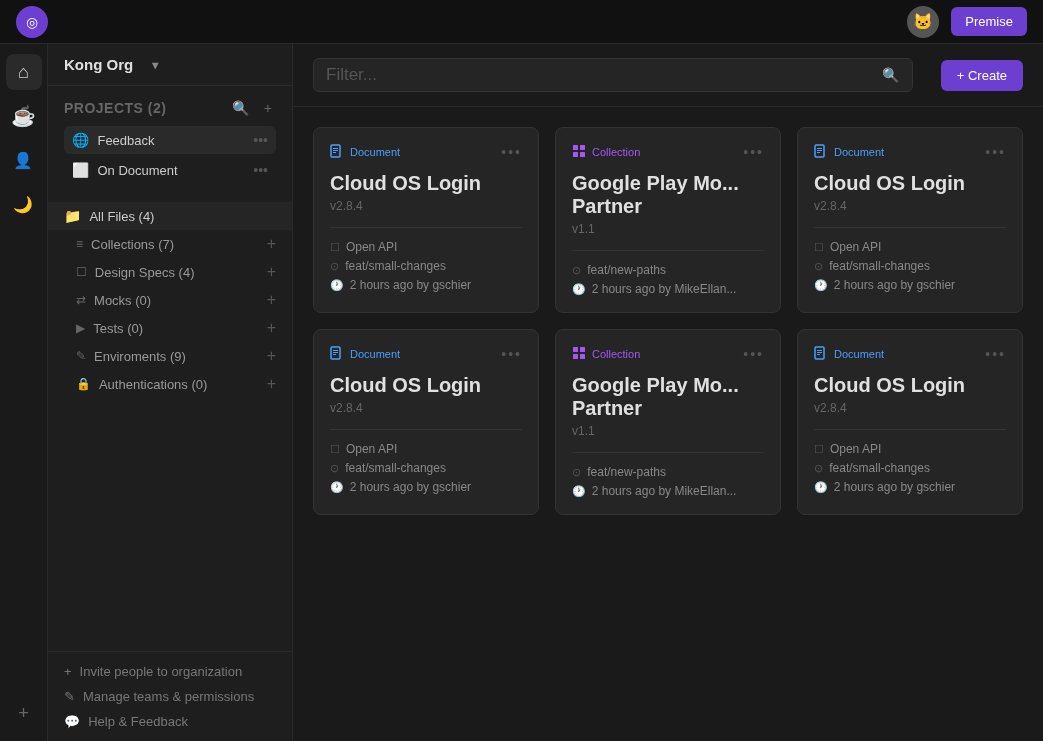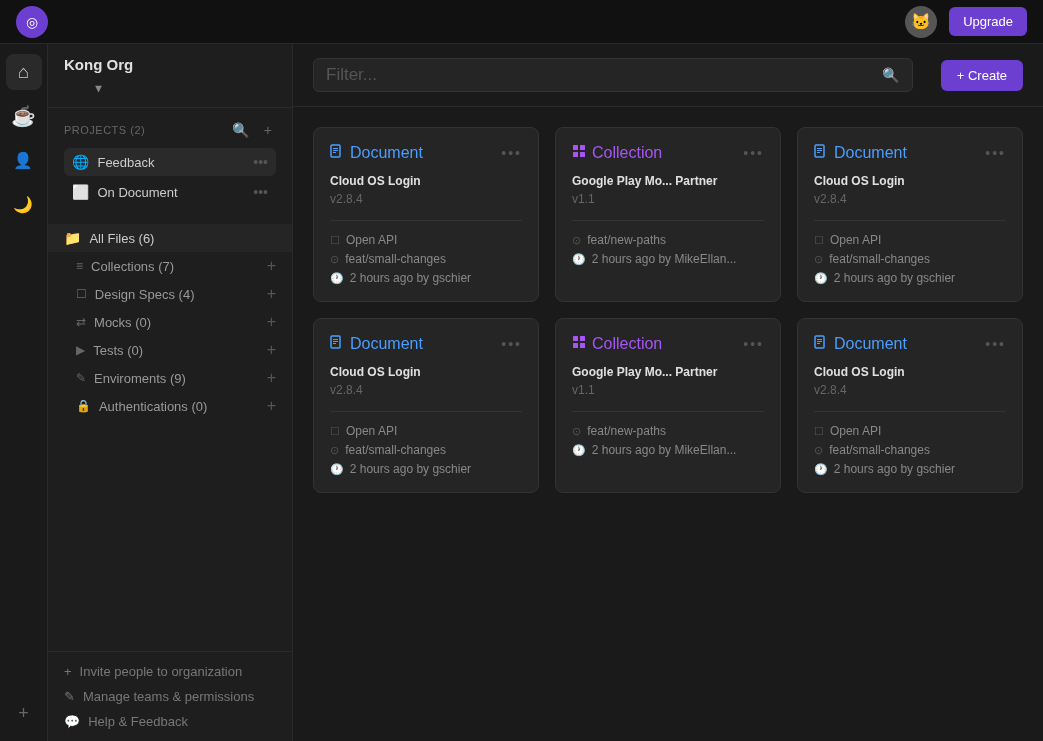--- a/index.html
+++ b/index.html
@@ -41,37 +41,36 @@
       align-items: center;
       justify-content: space-between;
       border-bottom: 1px solid #2a2a2a;
     }
     .org-name {
       font-size: 15px;
       font-weight: 600;
       color: #e0e0e0;
       display: flex;
       align-items: center;
-      gap: 8px;
-      cursor: pointer;
-      flex-direction: column;
+      gap: 19px;
+      cursor: pointer;
     }
     .chevron { font-size: 12px; color: #888; }
     .projects-section {
       padding: 12px 16px 8px;
     }
     .projects-header {
       display: flex;
       align-items: center;
       justify-content: space-between;
       margin-bottom: 8px;
     }
     .projects-label {
-      font-size: 11px;
-      font-weight: 400;
+      font-size: 14px;
+      font-weight: 700;
       color: #666;
       letter-spacing: 0.5px;
     }
     .icon-btn {
       background: none;
       border: none;
       color: #666;
       cursor: pointer;
       font-size: 14px;
       padding: 2px 4px;
@@ -249,26 +248,26 @@
     .card-header {
       display: flex;
       align-items: center;
       justify-content: space-between;
       margin-bottom: 12px;
     }
     .card-type {
       display: flex;
       align-items: center;
       gap: 6px;
-      font-size: 16px;
+      font-size: 11px;
       color: #888;
     }
     .card-menu { color: #555; cursor: pointer; font-size: 14px; letter-spacing: 2px; }
     .card-title {
-      font-size: 12px;
+      font-size: 20px;
       font-weight: 600;
       color: #e0e0e0;
       margin-bottom: 4px;
     }
     .card-version {
       font-size: 12px;
       color: #666;
       margin-bottom: 14px;
     }
     .card-divider {
@@ -306,21 +305,21 @@
 <body>
 
 <div style="display:flex; flex-direction:column; width:1043px; height:741px; overflow:hidden; background:#111;">
 
   <div class="global-top-bar">
     <div style="display:flex;align-items:center;gap:12px;">
       <div class="nav-icon logo">◎</div>
     </div>
     <div style="display:flex;align-items:center;gap:12px;">
       <div class="avatar">🐱</div>
-      <button class="upgrade-btn">Upgrade</button>
+      <button class="upgrade-btn">Premise</button>
     </div>
   </div>
 
   <div style="display:flex; flex:1; overflow:hidden;">
 
     <div class="nav-bar">
       <div class="nav-icon active">⌂</div>
       <div class="nav-icon" style="font-size:20px;">☕</div>
       <div class="nav-icon" style="font-size:16px;">👤</div>
       <div class="nav-icon" style="font-size:16px;">🌙</div>
@@ -355,21 +354,21 @@
             <span class="project-item-icon">⬜</span>
             <span>On Document</span>
           </div>
           <span class="three-dots">•••</span>
         </div>
       </div>
 
       <div class="file-tree">
         <div class="file-tree-header">
           <span style="font-size:14px;color:#666;">📁</span>
-          <span>All Files (6)</span>
+          <span>All Files (4)</span>
         </div>
 
         <div class="tree-item">
           <div class="tree-item-left">
             <span class="tree-item-icon">≡</span>
             <span>Collections (7)</span>
           </div>
           <span class="add-icon">+</span>
         </div>
         <div class="tree-item">

